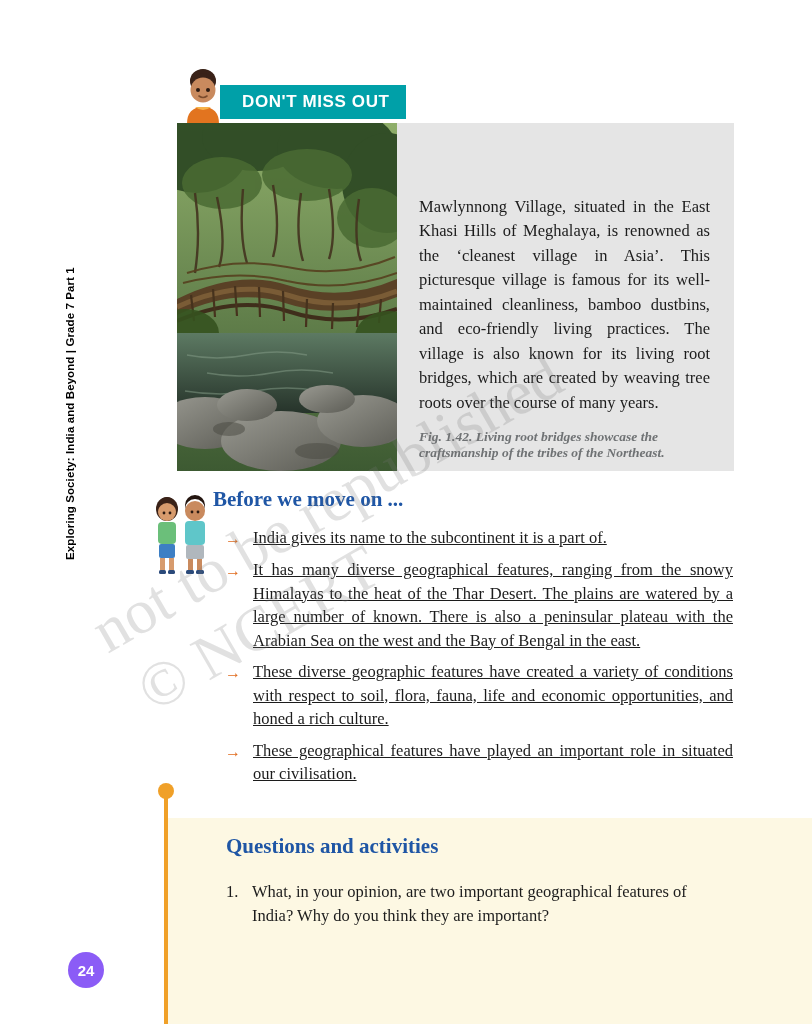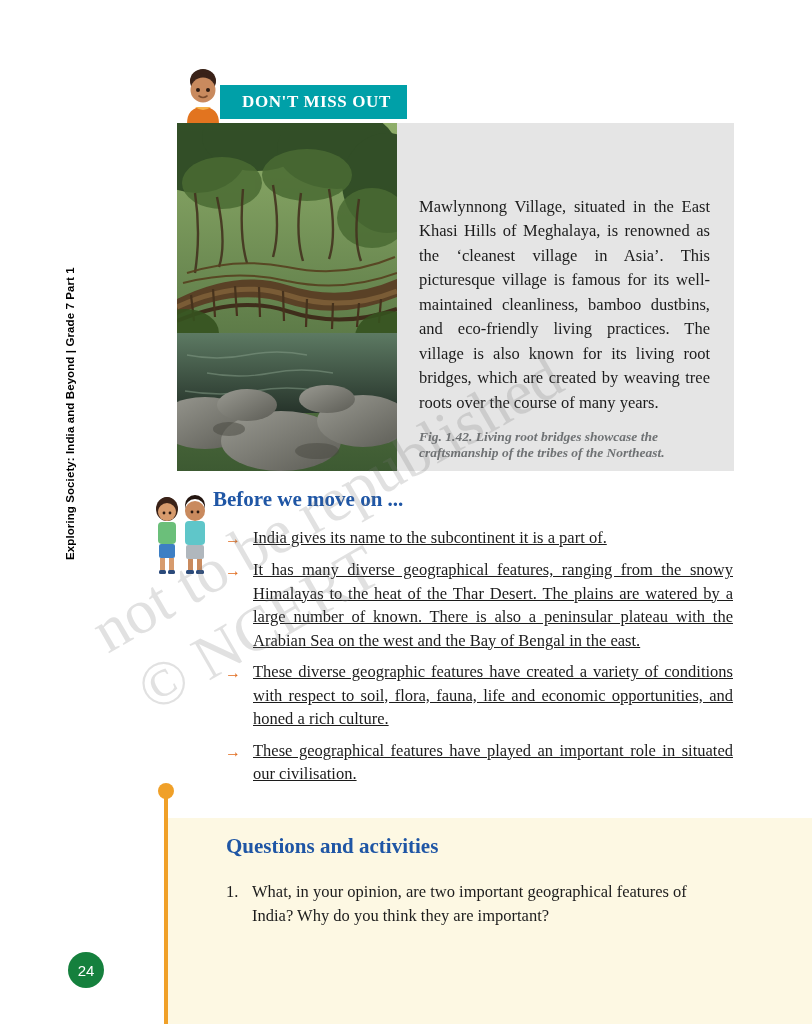--- a/index.html
+++ b/index.html
@@ -29,25 +29,25 @@
     letter-spacing: 0.1px;
     color: #000;
   }
   .page-number-badge {
     position: absolute;
     left: 68px;
     top: 952px;
     width: 36px;
     height: 36px;
     border-radius: 50%;
-    background: #15803d;
+    background: #8b5cf6;
     color: #fff;
     font-family: "Liberation Sans", sans-serif;
     font-size: 15px;
-    font-weight: normal;
+    font-weight: bold;
     display: flex;
     align-items: center;
     justify-content: center;
   }
 
   
   .dmo-wrap {
     position: absolute;
     left: 177px;
     top: 85px;
@@ -57,21 +57,21 @@
     position: relative;
     height: 34px;
   }
   .dmo-banner {
     position: absolute;
     left: 43px;
     top: 0;
     height: 34px;
     background: #00a0a8;
     color: #ffffff;
-    font-family: Liberation Serif, serif;
+    font-family: Liberation Sans, sans-serif;
     font-weight: bold;
     font-size: 17px;
     letter-spacing: 0.6px;
     display: flex;
     align-items: center;
     padding: 0 16px 0 22px;
   }
   .dmo-kid {
     position: absolute;
     left: 0;

